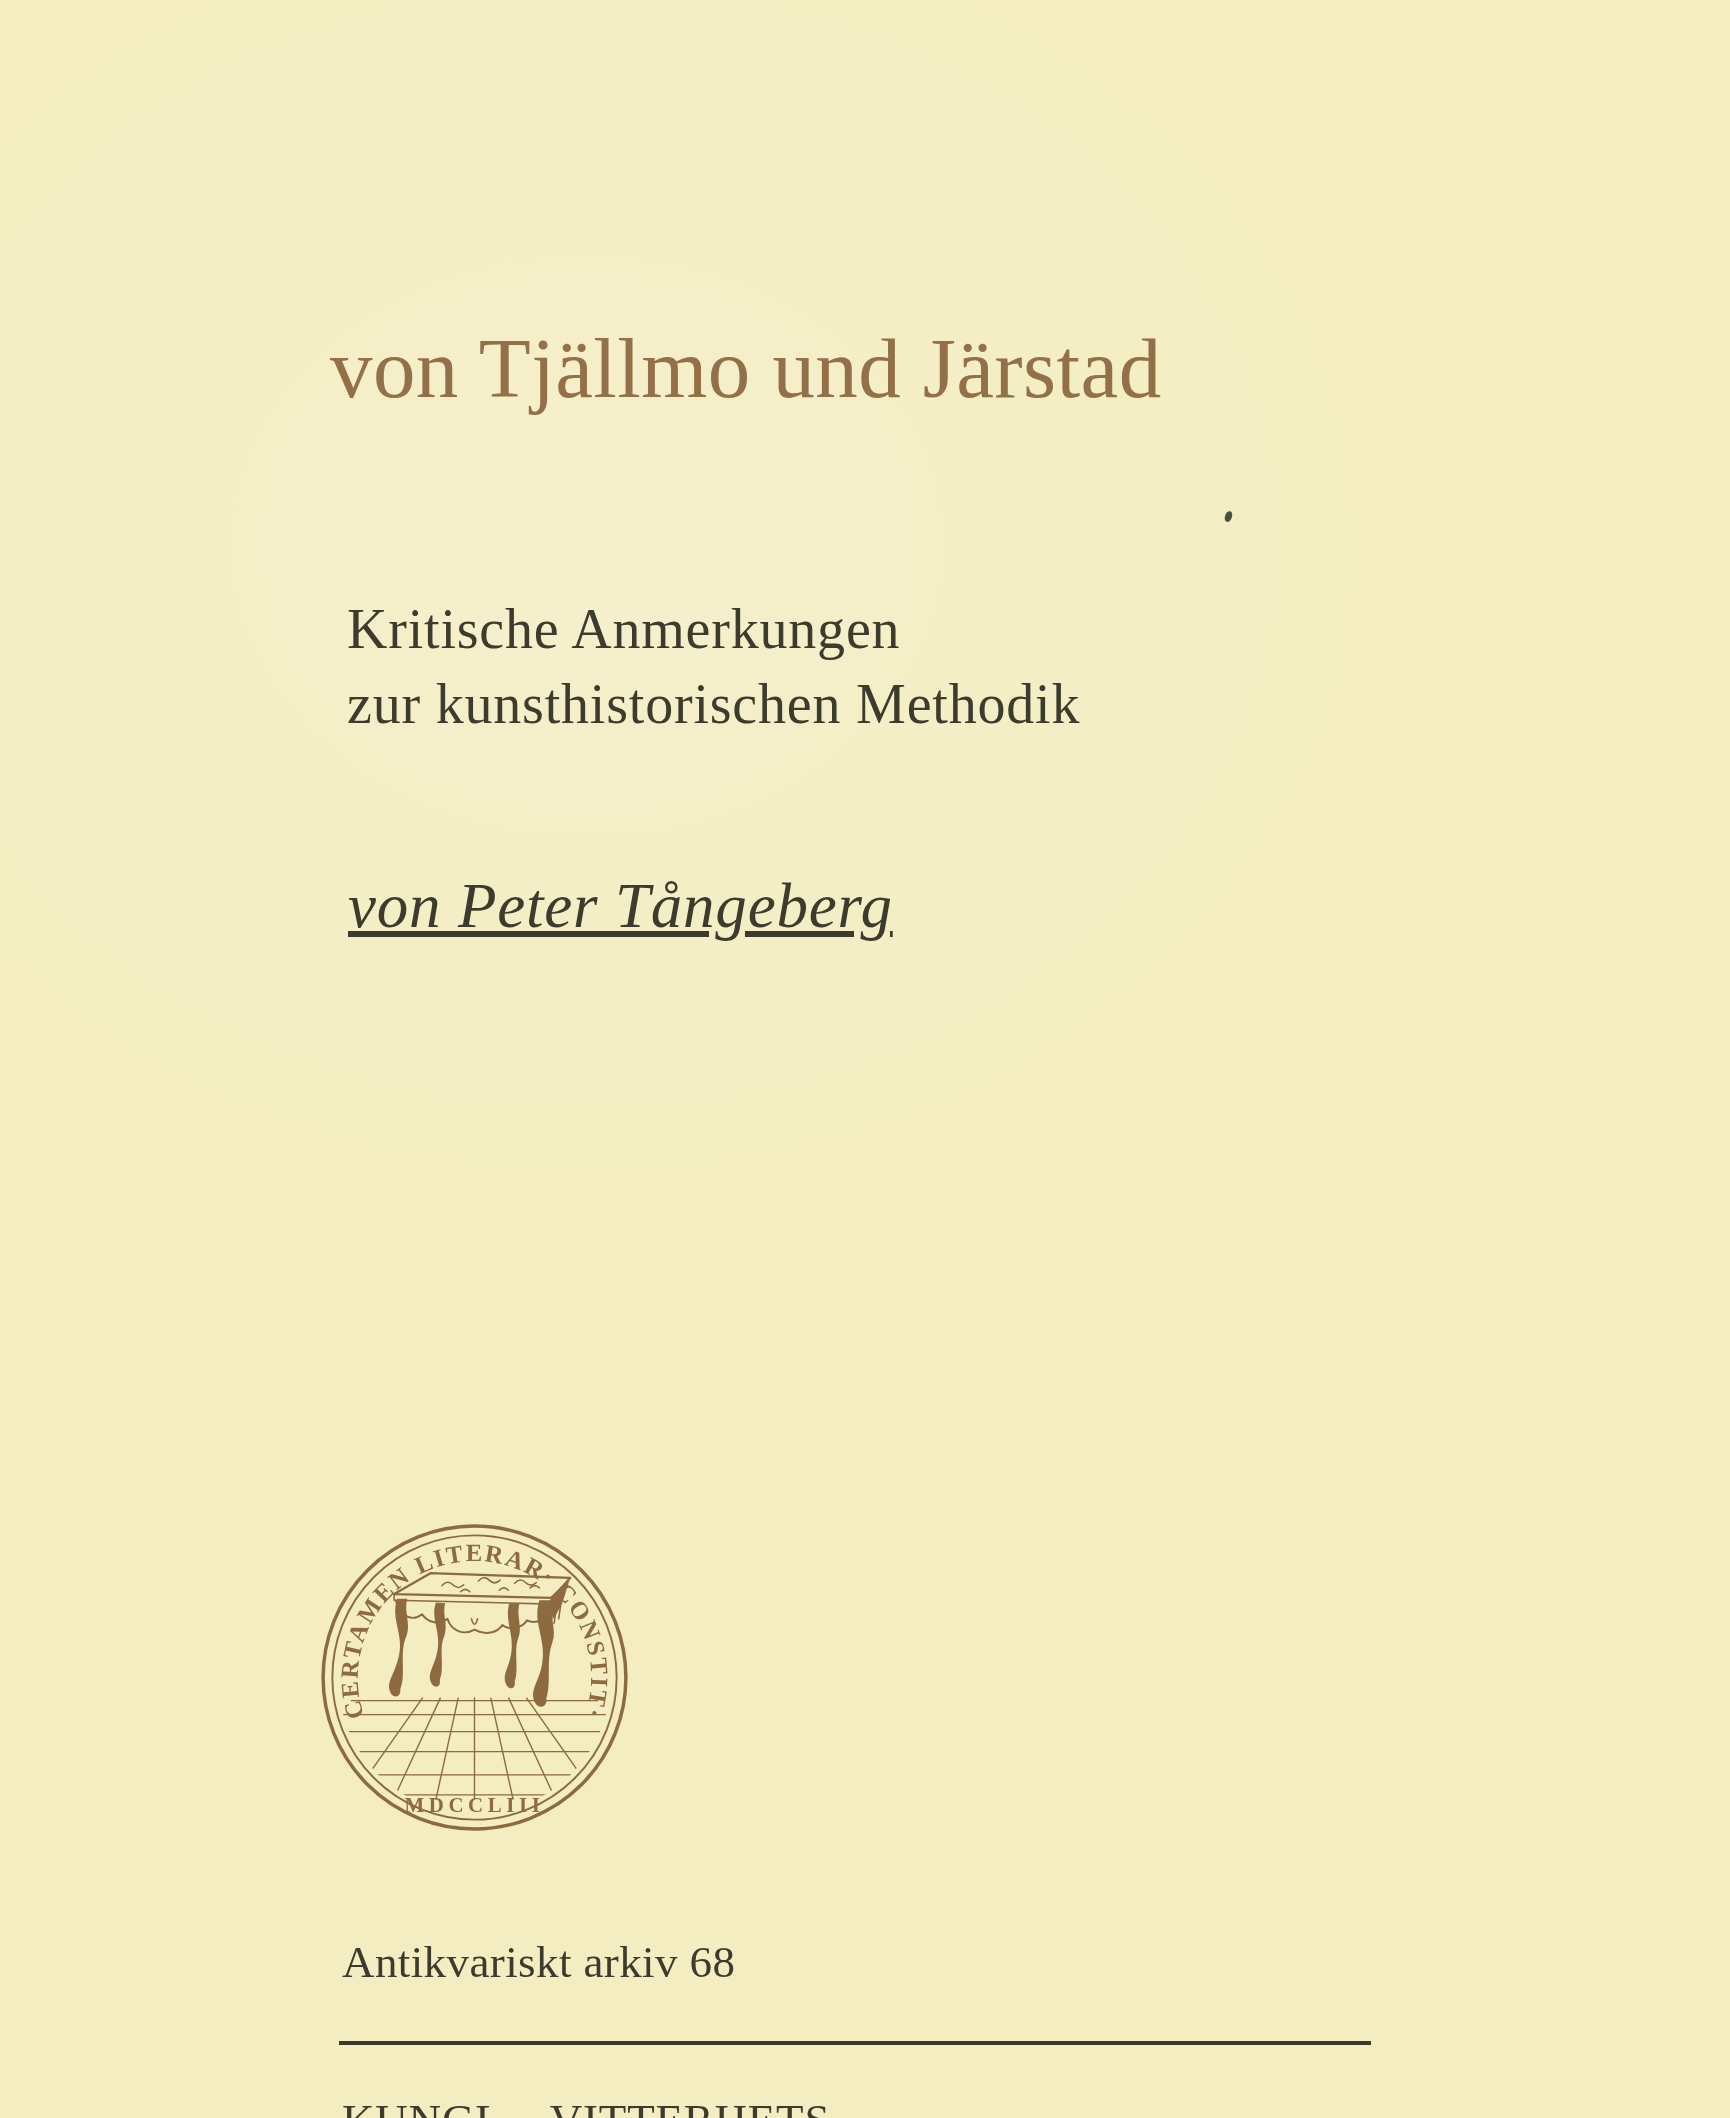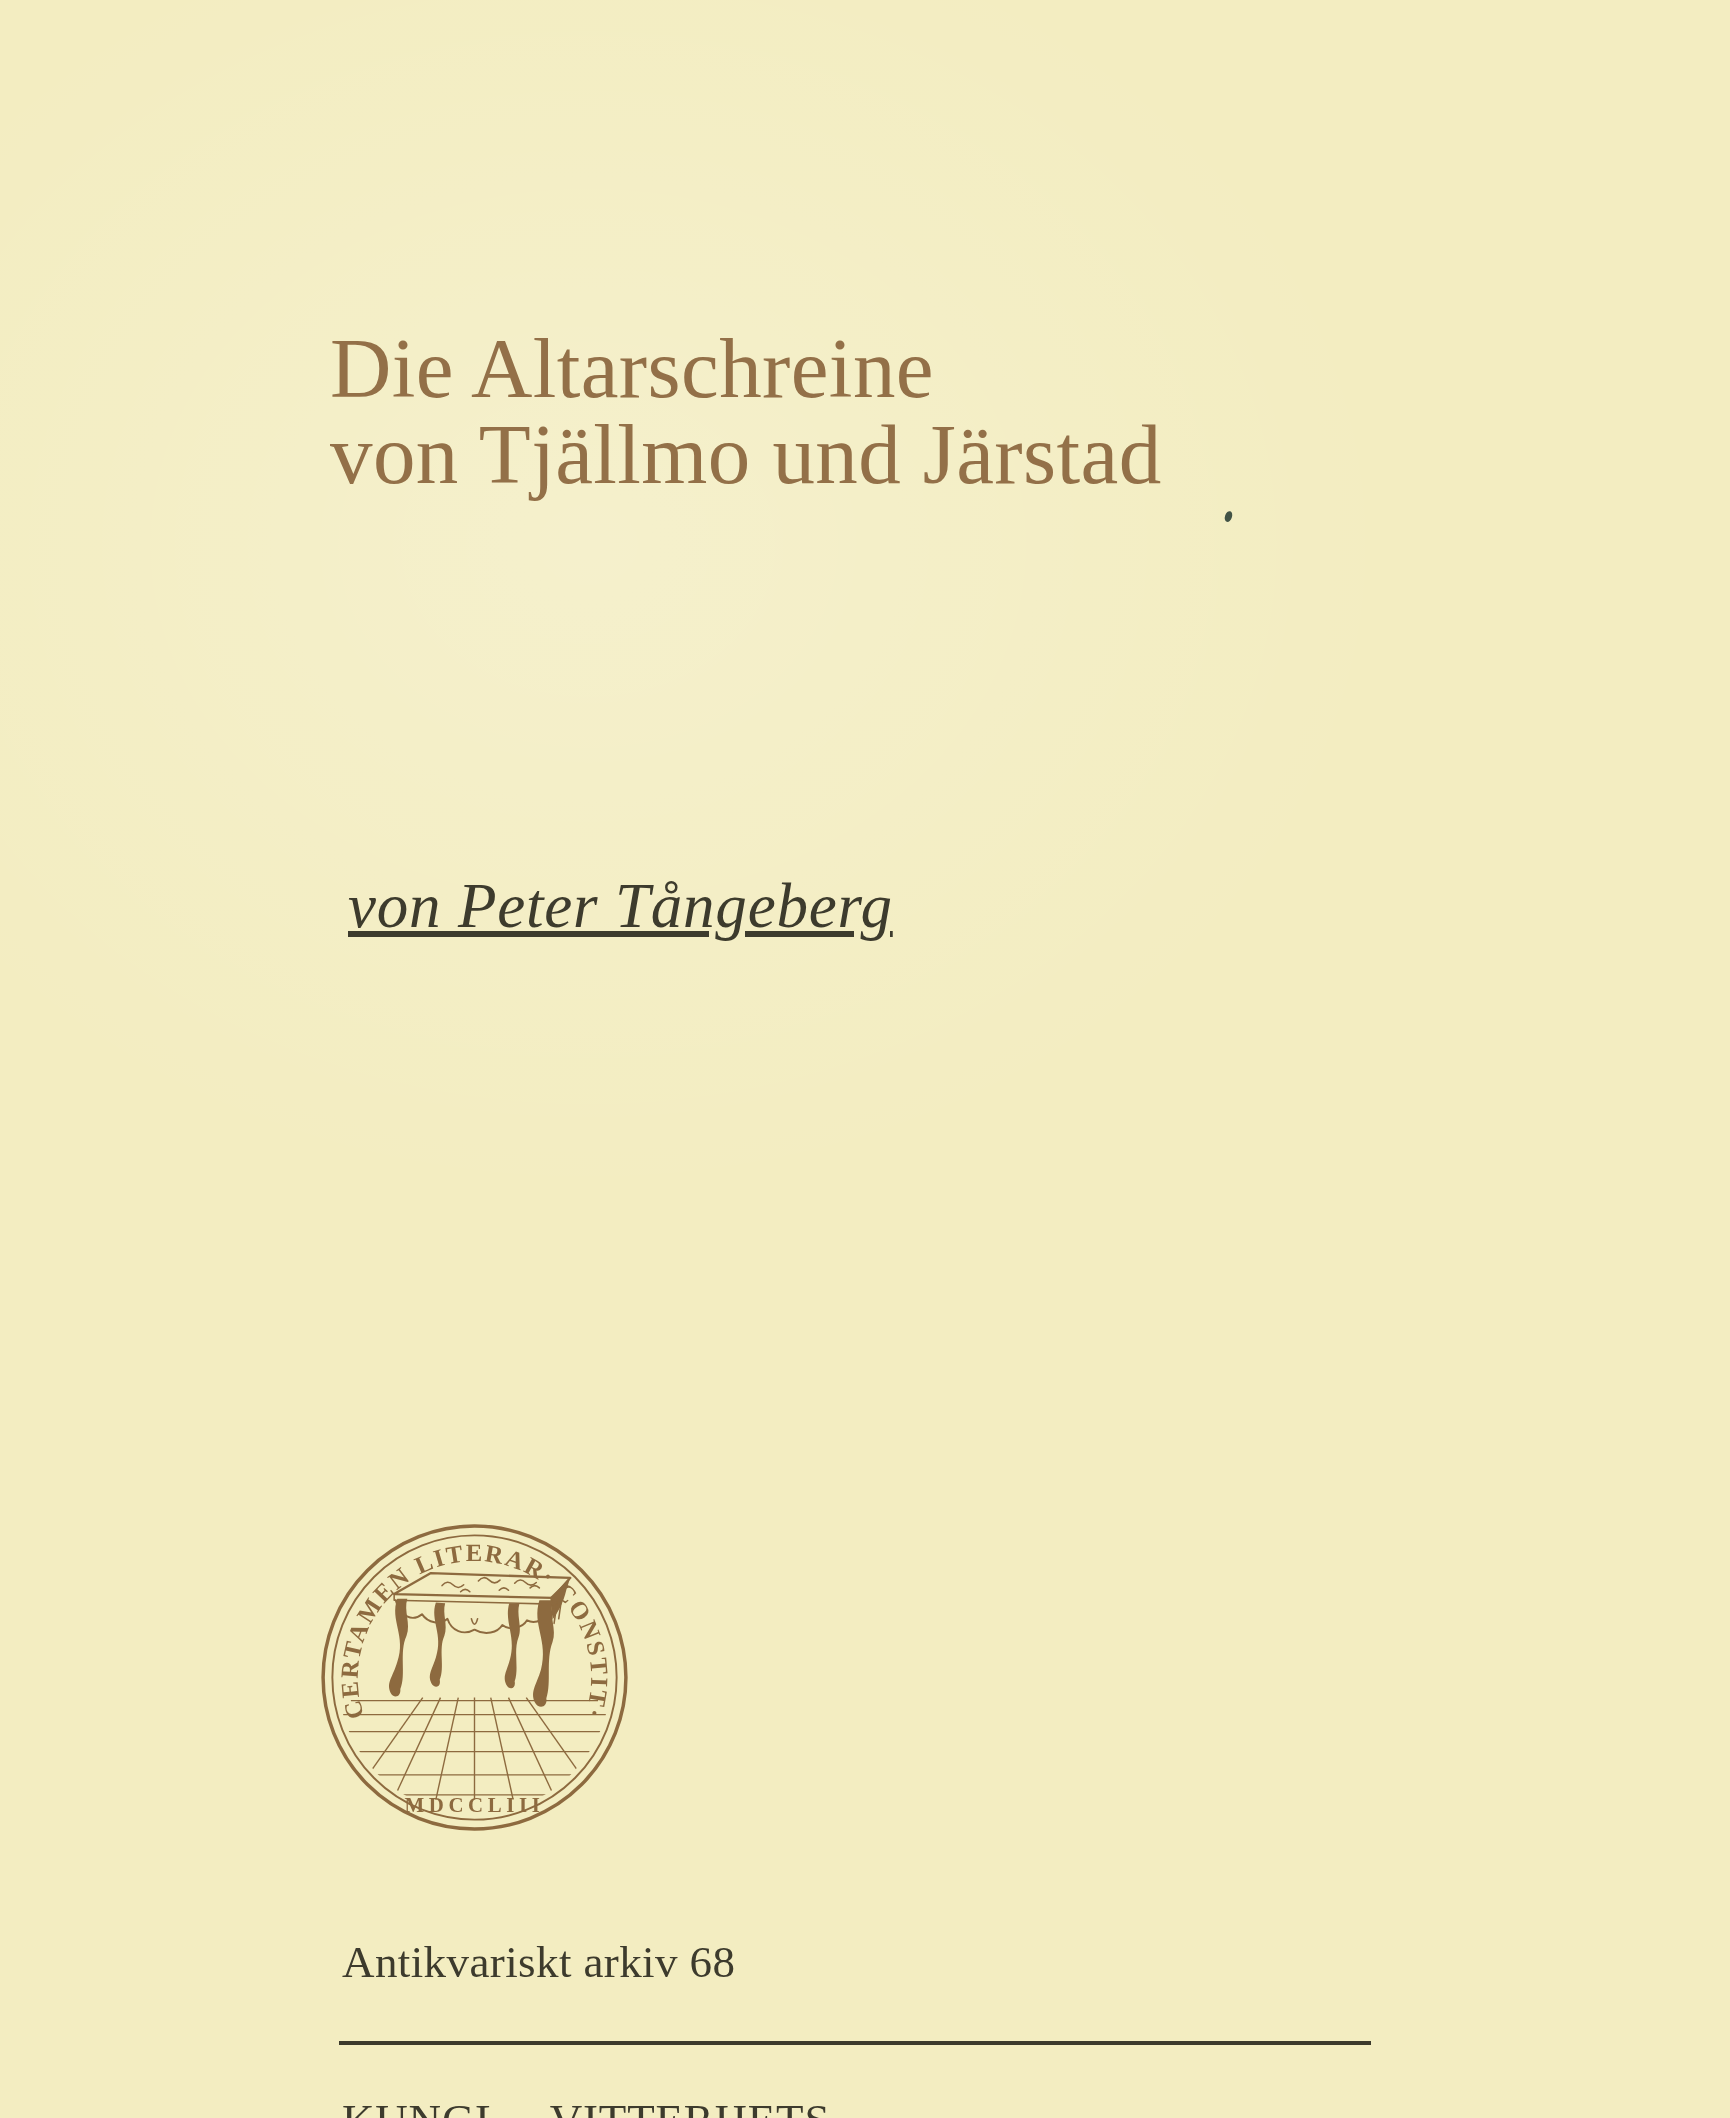--- a/index.html
+++ b/index.html
@@ -88,26 +88,29 @@
     transform:rotate(18deg);
     opacity:.92;
   }
 </style>
 </head>
 <body>
 
 <div class="page">
 
   <div class="abs title">
-    <div>Die Altarschreine</div>
     <div>von Tjällmo und Järstad</div>
   </div>
 
   <div class="abs ink-speck"></div>
 
+  <div class="abs subtitle">
+    <div>Kritische Anmerkungen</div>
+    <div>zur kunsthistorischen Methodik</div>
+  </div>
 
   <div class="abs author">von Peter Tångeberg</div>
 
   <svg class="abs seal" viewBox="0 0 400 400" aria-hidden="true">
     <defs>
       <clipPath id="floorClip">
           <circle cx="200" cy="200" r="177"></circle>
         </clipPath>
       <path id="sealArc" d="M65,268 A151,151 0 1 1 335,268" fill="none"></path>
     </defs>

